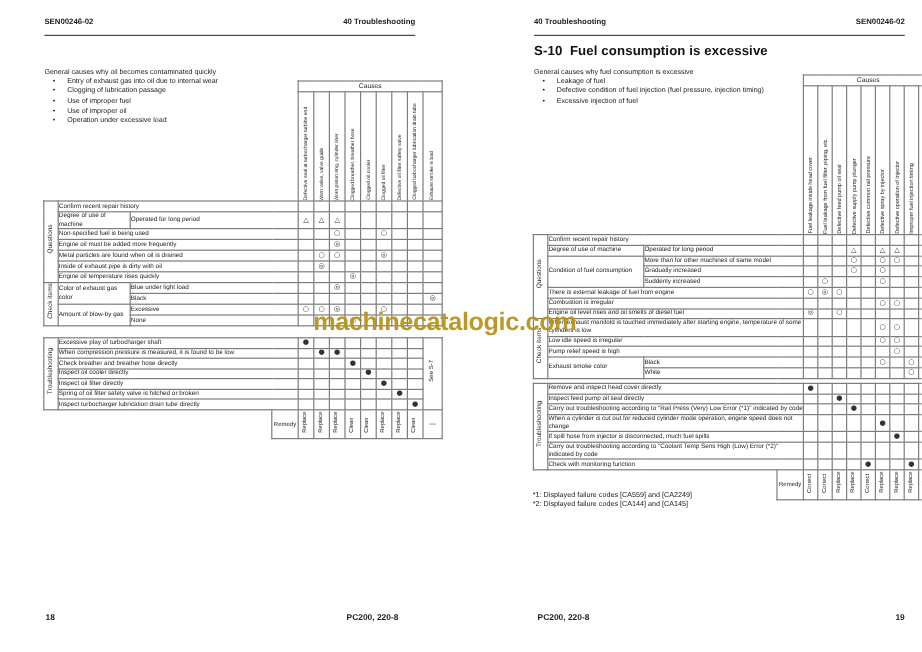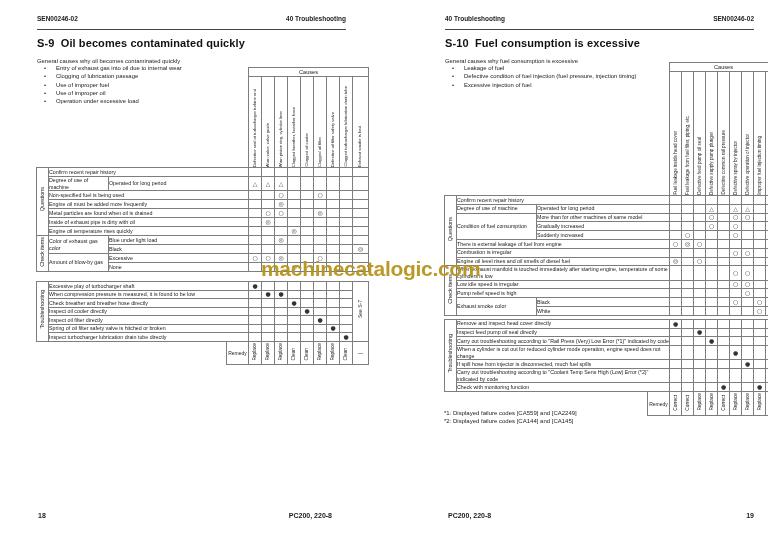--- a/index.html
+++ b/index.html
@@ -53,21 +53,20 @@
 </style>
 </head>
 <body>
 
 <div class="page" id="pageL">
   <div class="hdr">
     <span>SEN00246-02</span>
     <span>40 Troubleshooting</span>
   </div>
   <div class="hline"></div>
-  <div class="title">S-9&nbsp;&nbsp;Oil becomes contaminated quickly</div>
   <div class="intro">General causes why oil becomes contaminated quickly</div>
   <ul class="blist" id="bulletsL">
       <li>Entry of exhaust gas into oil due to internal wear</li>
       <li>Clogging of lubrication passage</li>
       <li>Use of improper fuel</li>
       <li>Use of improper oil</li>
       <li>Operation under excessive load</li>
     </ul>
   <div class="tmount" id="mountL">
       <table class="mt">

